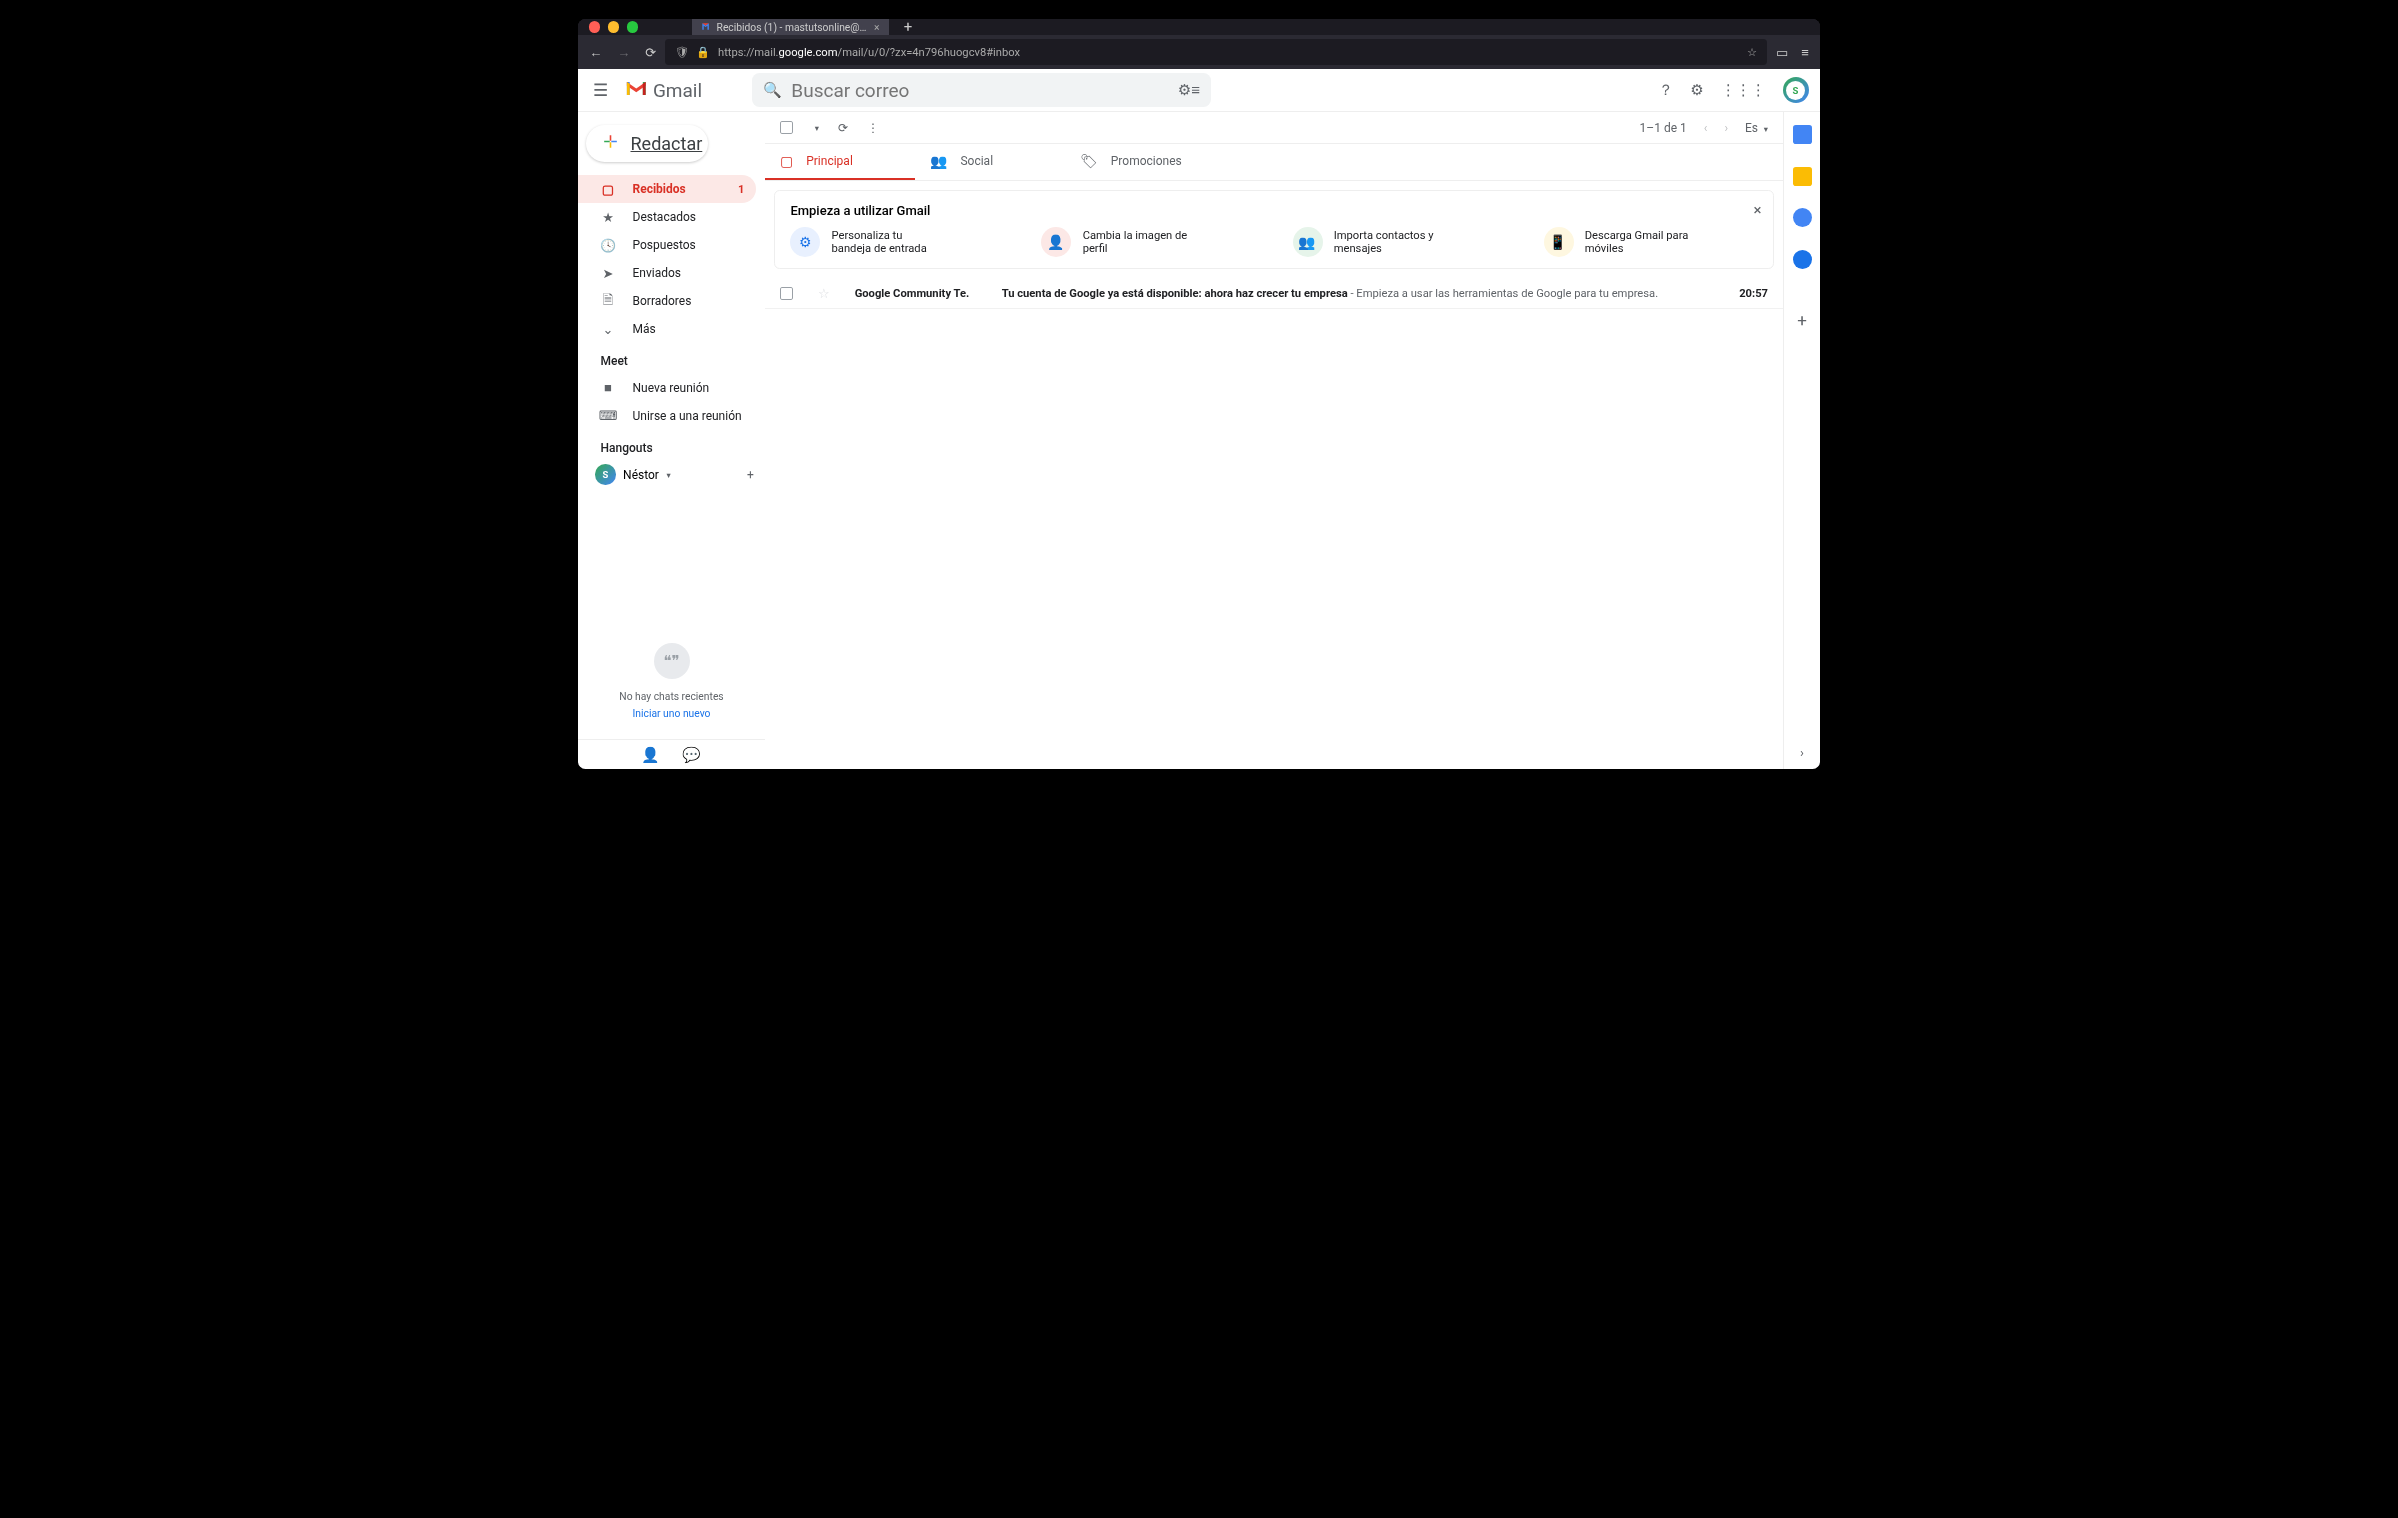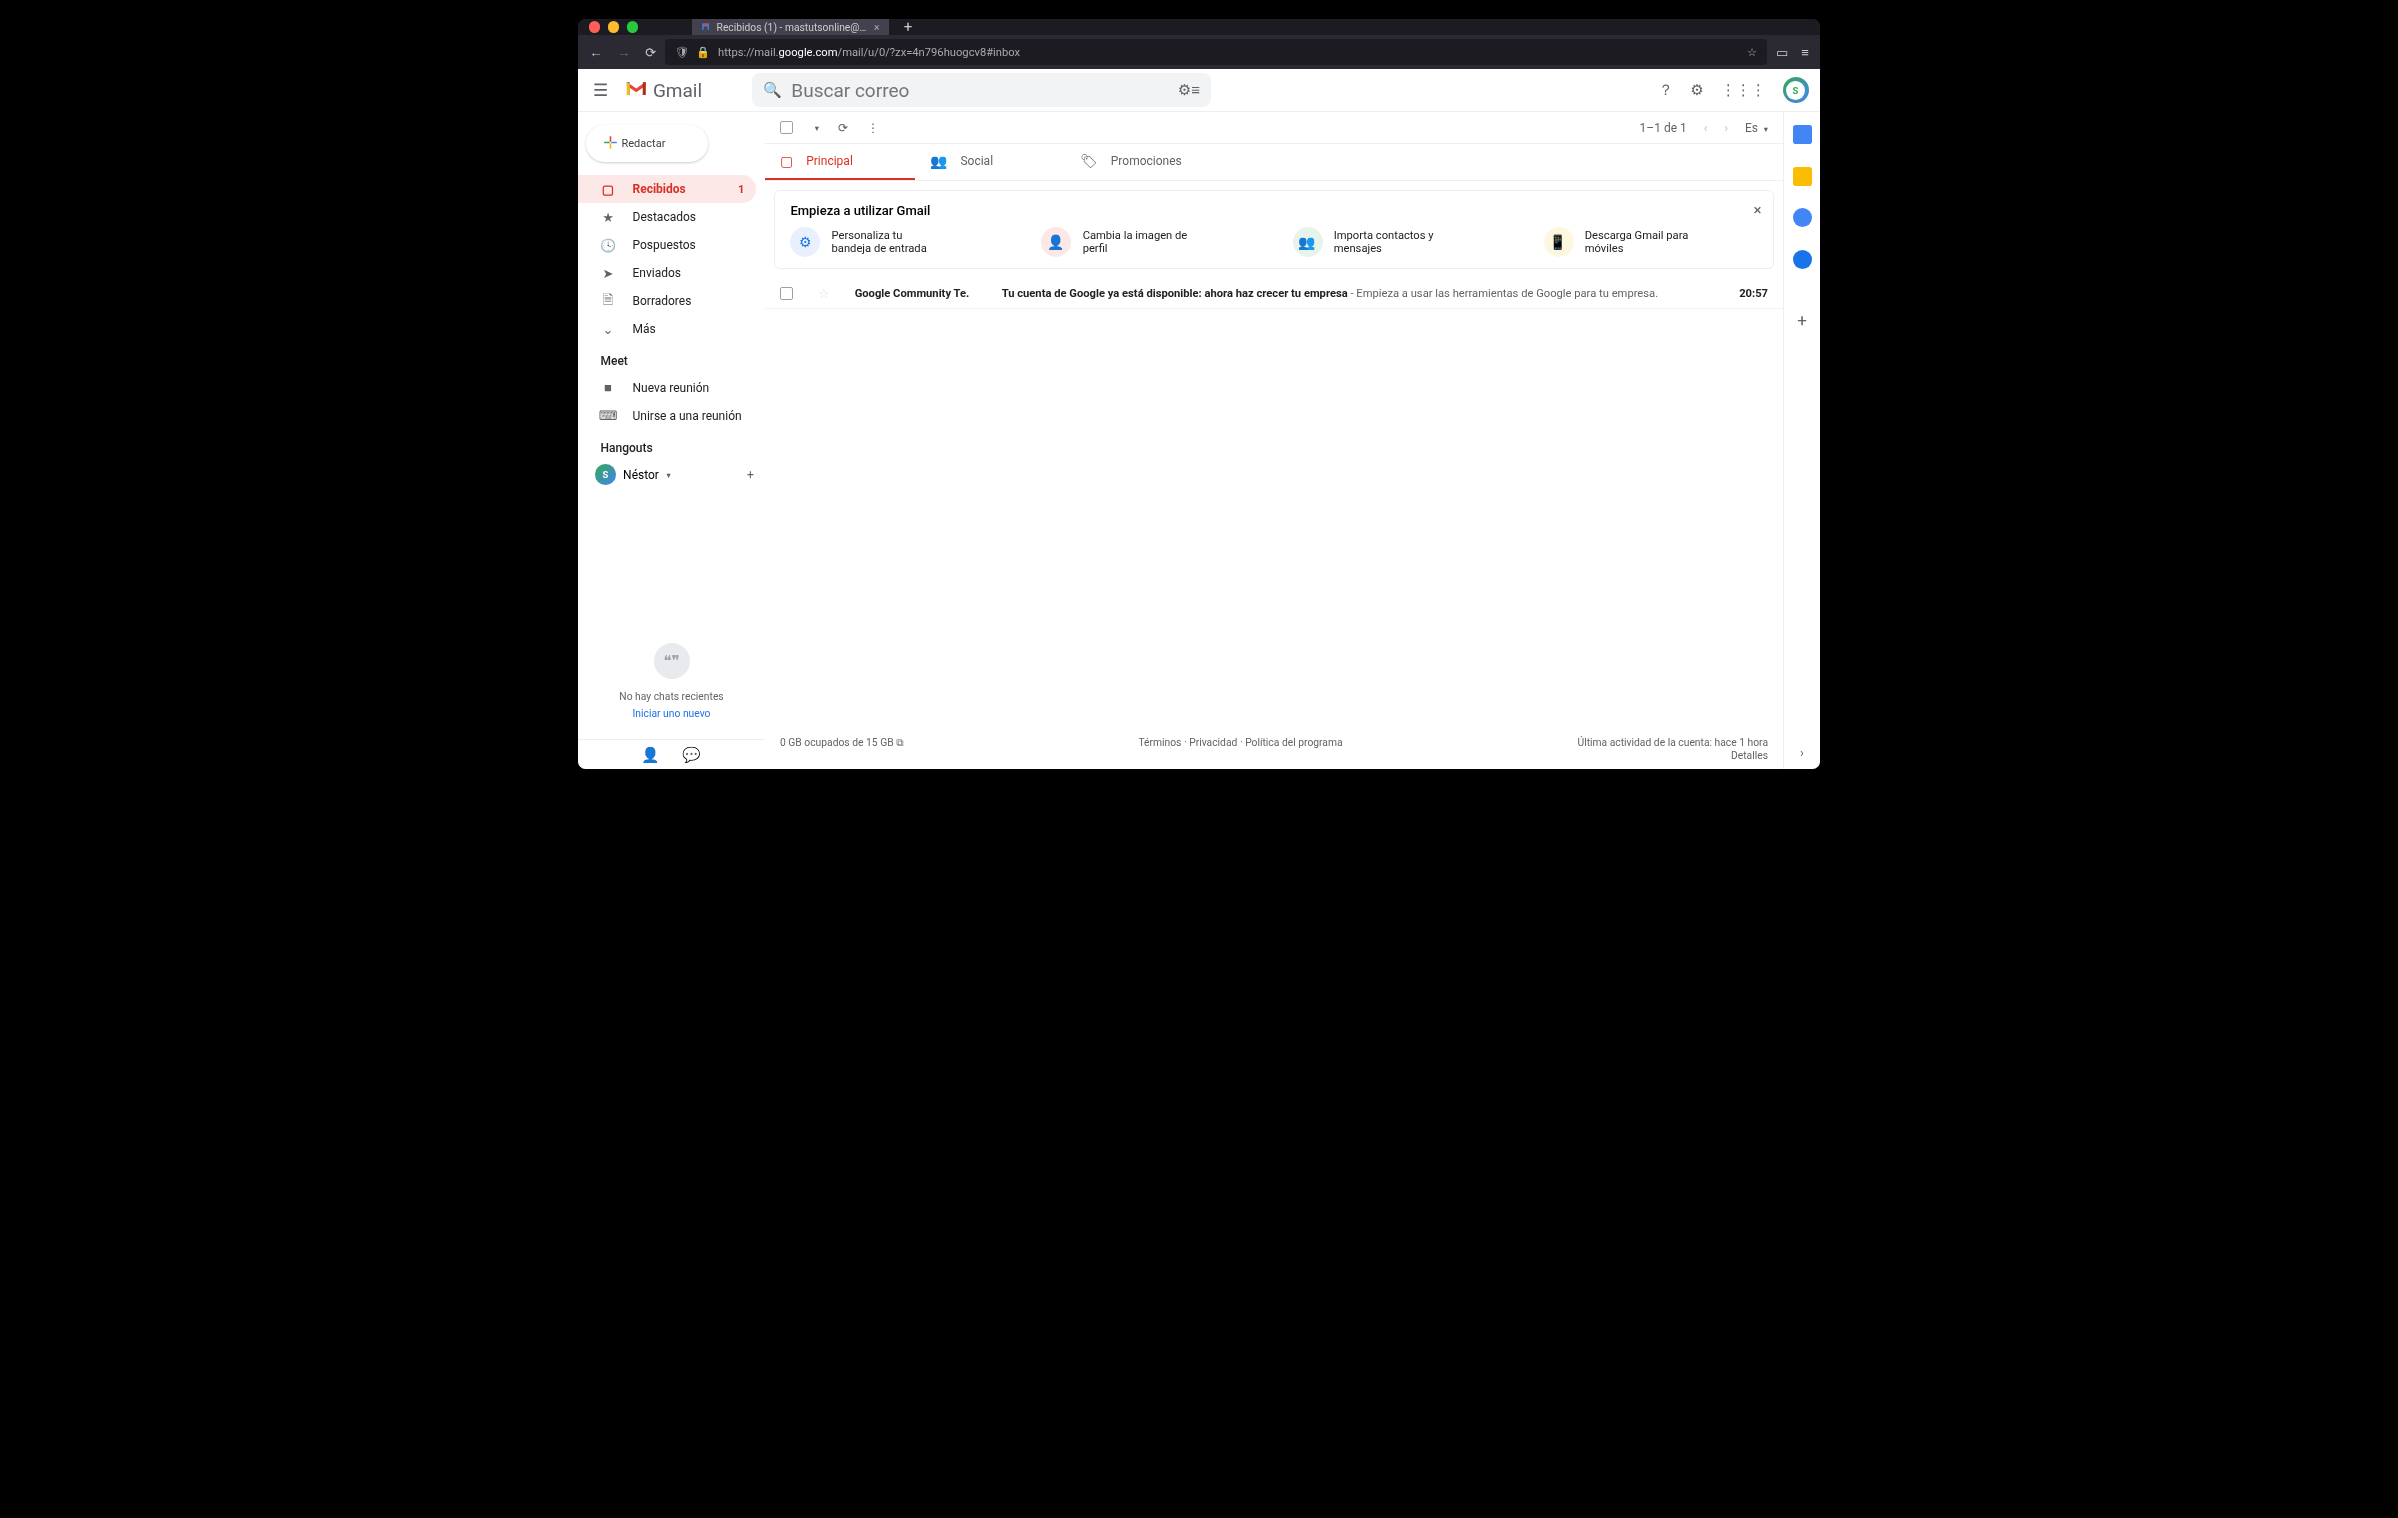--- a/index.html
+++ b/index.html
@@ -29,21 +29,21 @@
 .gmail-m { font-weight: bold; font-size: 19px; }
 .gmail-text { font-size: 19px; color: #5f6368; }
 .search-box { flex: 0 0 459px; height: 34px; background: #f1f3f4; border-radius: 7.5px; display: flex; align-items: center; padding: 0 11.2px; gap: 9.4px; margin-left: 37px; }
 .search-box input { flex: 1; border: none; background: transparent; outline: none; font-size: 19px; }
 .search-icon, .tune-icon { color: #5f6368; font-size: 15px; }
 .header-right { margin-left: auto; display: flex; align-items: center; gap: 17px; color: #5f6368; }
 .header-right > span { cursor: pointer; font-size: 15px; }
 .avatar { width: 26px; height: 26px; border-radius: 50%; background: linear-gradient(135deg, #34a853 0%, #4285f4 100%); display: flex; align-items: center; justify-content: center; color: #fff; font-size: 11.2px; font-weight: bold; }
 .body-row { flex: 1; display: flex; overflow: hidden; }
 .sidebar { width: 187px; display: flex; flex-direction: column; padding-top: 7.5px; }
-.compose { margin: 5.6px 9.4px 13px 7.5px; height: 37px; width: 122px; border-radius: 22.5px; box-shadow: 0 0.9px 2.8px rgba(0,0,0,0.2); display: flex; align-items: center; padding: 0 15px; gap: 2px; cursor: pointer; font-size: 11px; color: #3c4043; background: #fff; }
+.compose { margin: 5.6px 9.4px 13px 7.5px; height: 37px; width: 122px; border-radius: 22.5px; box-shadow: 0 0.9px 2.8px rgba(0,0,0,0.2); display: flex; align-items: center; padding: 0 15px; gap: 11px; cursor: pointer; font-size: 18px; color: #3c4043; background: #fff; text-decoration: underline; }
 .compose-plus svg { width: 19px; height: 19px; }
 .nav-list { list-style: none; }
 .nav-item { display: flex; align-items: center; height: 28px; padding: 0 11.2px 0 22.5px; gap: 17px; color: #202124; font-size: 12px; cursor: pointer; border-radius: 0 15px 15px 0; margin-right: 9.4px; }
 .nav-item.active { background: #fce8e6; color: #d93025; font-weight: bold; }
 .nav-item .count { margin-left: auto; font-size: 11.2px; }
 .nav-item .icon { width: 15px; color: #5f6368; font-size: 13px; display: flex; justify-content: center; }
 .nav-item.active .icon { color: #d93025; }
 .section-header { font-size: 12px; color: #202124; padding: 11.2px 11.2px 5.6px 22.5px; font-weight: 500; }
 .hangouts-row { display: flex; align-items: center; padding: 3.7px 11.2px 3.7px 17px; gap: 7.5px; font-size: 12px; }
 .hangouts-row .plus { margin-left: auto; color: #5f6368; cursor: pointer; }
@@ -287,34 +287,20 @@
         </div>
         <div class="email-row">
           <div class="chk"></div>
           <span class="star">☆</span>
           <span class="sender">Google Community Te.</span>
           <span>
             <span class="subject">Tu cuenta de Google ya está disponible: ahora haz crecer tu empresa</span><span class="preview"> - Empieza a usar las herramientas de Google para tu empresa.</span>
           </span>
           <span class="time">20:57</span>
         </div>
-        <div class="footer">
-          <div>
-            <span>0 GB ocupados de 15 GB</span> <span>⧉</span>
-          </div>
-          <div>
-            <a href="#">Términos</a> · 
-            <a href="#">Privacidad</a> · 
-            <a href="#">Política del programa</a>
-          </div>
-          <div class="right">
-            <div>Última actividad de la cuenta: hace 1 hora</div>
-            <a href="#">Detalles</a>
-          </div>
-        </div>
       </div>
 
       <div class="side-panel">
         <div class="sp-icon sp-cal"></div>
         <div class="sp-icon sp-keep"></div>
         <div class="sp-icon sp-tasks"></div>
         <div class="sp-icon sp-contacts"></div>
         <span class="sp-plus">+</span>
         <span class="sp-collapse">›</span>
       </div>

